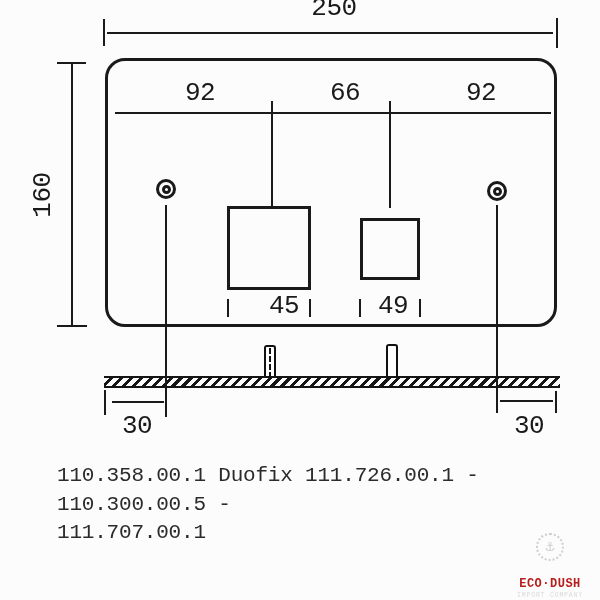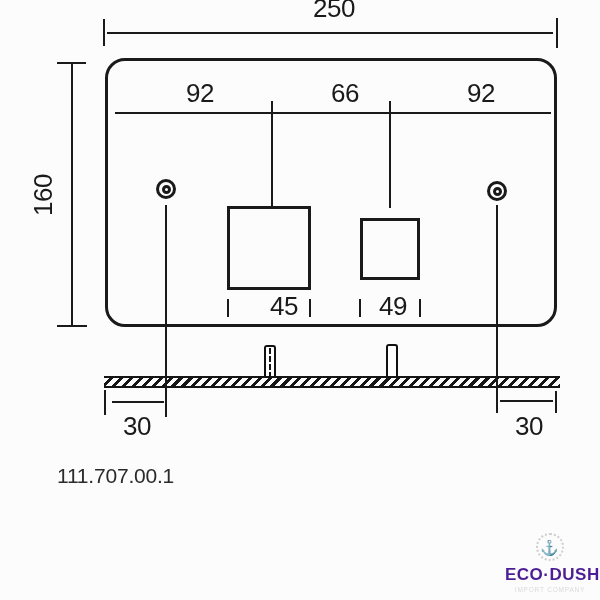--- a/index.html
+++ b/index.html
@@ -1,18 +1,18 @@
 <!DOCTYPE html>
 <html><head>
 <meta charset="utf-8">
 <style>
   html,body{margin:0;padding:0;background:#ffffff;}
   .stage{
     position:relative;width:600px;height:600px;background:#fcfcfc;
-    font-family:Liberation Sans, sans-serif;overflow:hidden;
+    font-family:Liberation Mono, monospace;overflow:hidden;
   }
   .ln{position:absolute;background:#1a1a1a;}
   .dim{
     position:absolute;color:#1a1a1a;font-size:26px;line-height:26px;
     letter-spacing:-0.5px;transform:translateX(-50%);white-space:nowrap;
   }
   .dim.rot{transform:translate(-50%,-50%) rotate(-90deg);}
   .plate{
     position:absolute;left:105px;top:58px;width:452px;height:269px;
     border:3px solid #1a1a1a;border-radius:20px;box-sizing:border-box;
@@ -40,21 +40,21 @@
     position:absolute;left:57px;top:462px;width:505px;color:#2b2b2b;
     font-size:21px;line-height:28.6px;letter-spacing:-0.2px;z-index:3;
   }
   .wm{position:absolute;left:505px;top:533px;width:90px;z-index:1;text-align:center;
       color:#d6d6d6;user-select:none;}
   .wm-circle{
     width:28px;height:28px;margin:0 auto;border:2px dotted #cfcfcf;border-radius:50%;
     display:flex;align-items:center;justify-content:center;font-size:15px;line-height:1;
     box-sizing:border-box;color:#cdcdcd;
   }
-  .wm-brand{font-size:17px;font-weight:bold;letter-spacing:0.5px;color:#4c1d95;margin-top:4px;}
+  .wm-brand{font-size:12px;font-weight:bold;letter-spacing:0.5px;color:#b91c1c;margin-top:16px;}
   .wm-tag{font-size:6.5px;letter-spacing:0.8px;color:#dadada;margin-top:1px;}
 </style>
 </head>
 <body>
 
 <div class="stage">
 
   <div class="dim" style="left:334px;top:-5px;">250</div>
   <div class="ln" style="left:107px;top:32px;width:446px;height:2px;"></div>
   <div class="ln" style="left:103px;top:19px;width:2px;height:27px;"></div>
@@ -107,16 +107,17 @@
   <div class="ln" style="left:555px;top:391px;width:2px;height:22px;"></div>
   <div class="dim" style="left:529px;top:413px;">30</div>
 
   <div class="wm">
     <div class="wm-circle">⚓</div>
     <div class="wm-brand">ECO·DUSH</div>
     <div class="wm-tag">IMPORT COMPANY</div>
   </div>
 
   <div class="codes">
+    <div>110.358.00.1 Duofix 111.726.00.1 - 110.300.00.5 -</div>
     <div>111.707.00.1</div>
   </div>
 
 </div>
 
 </body></html>

